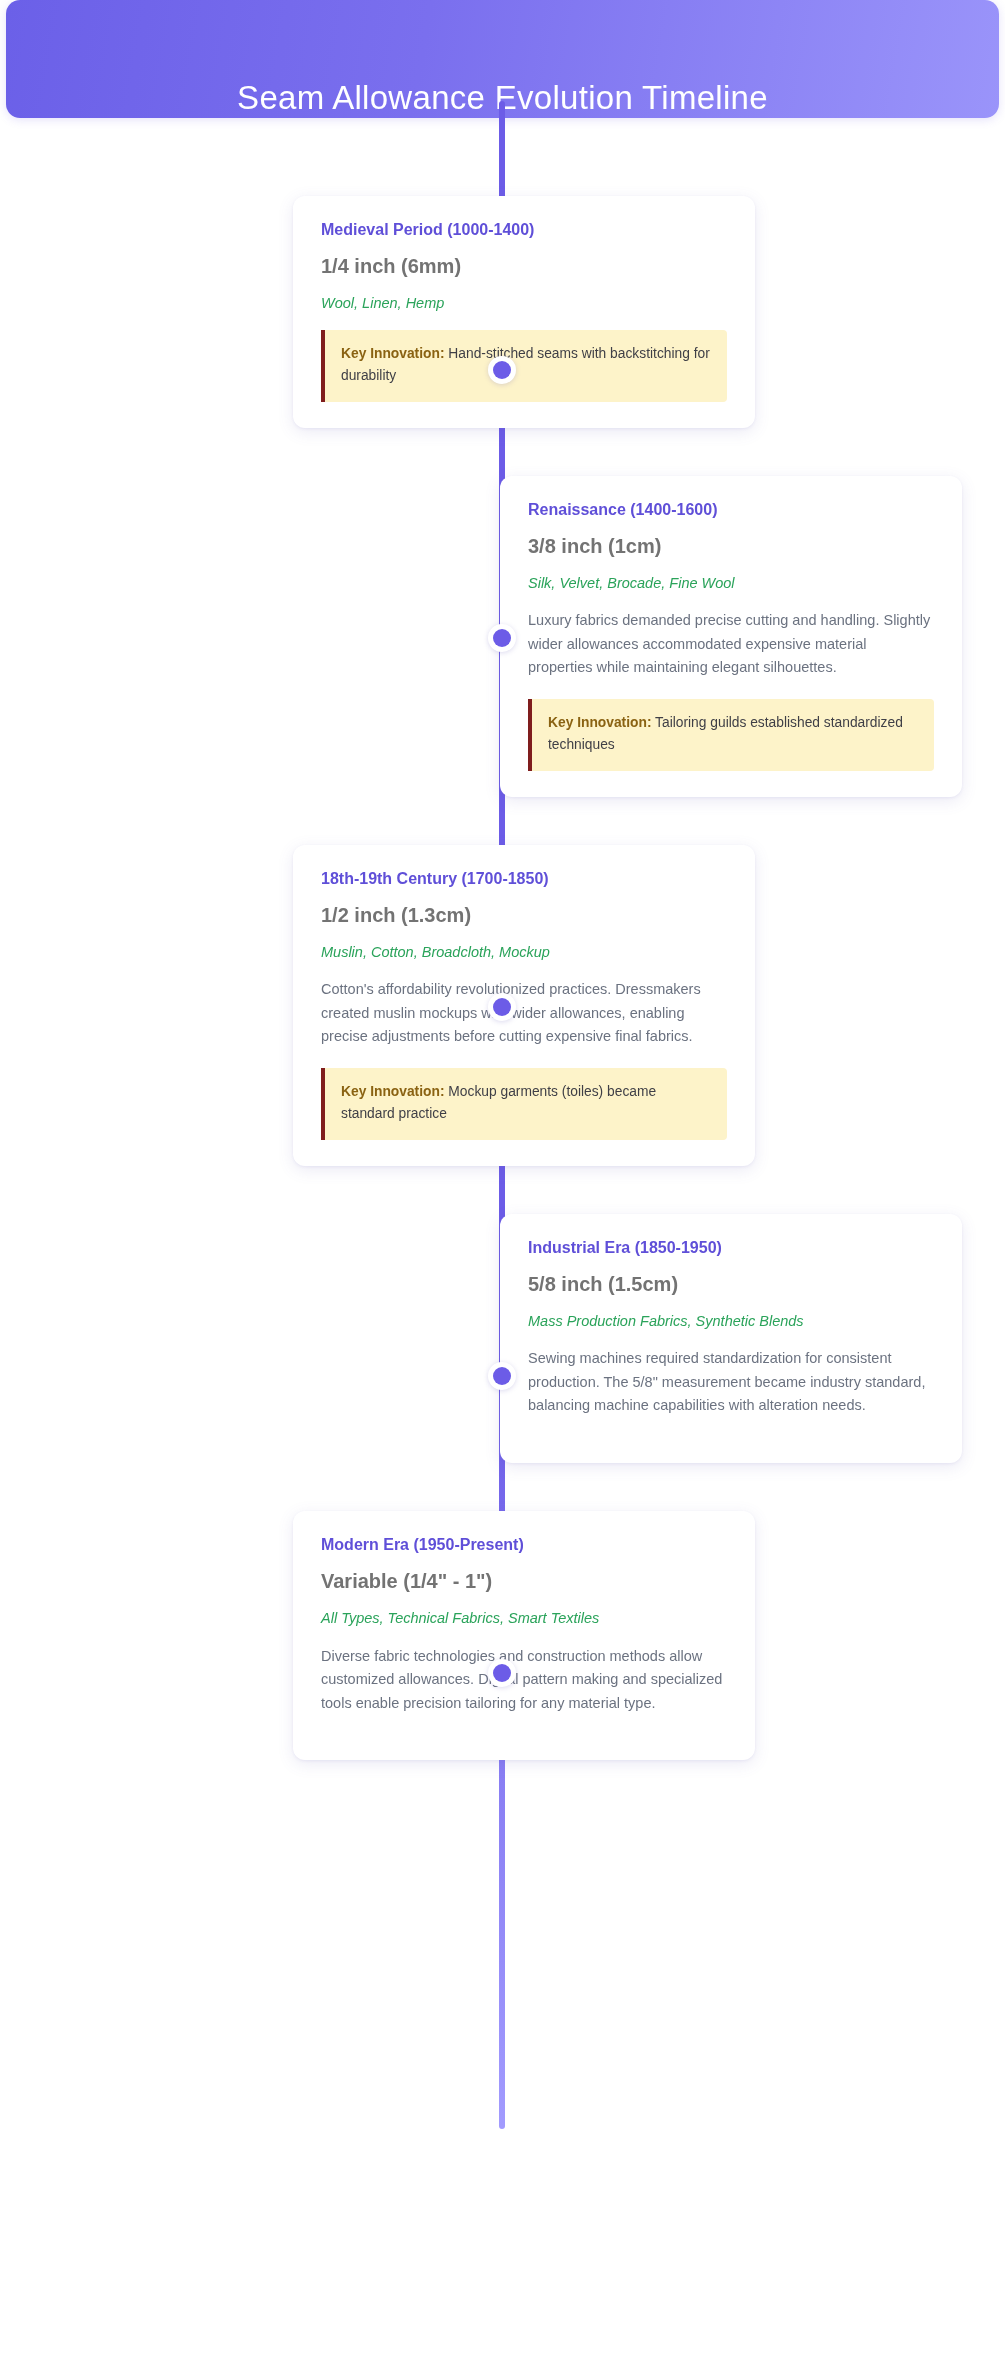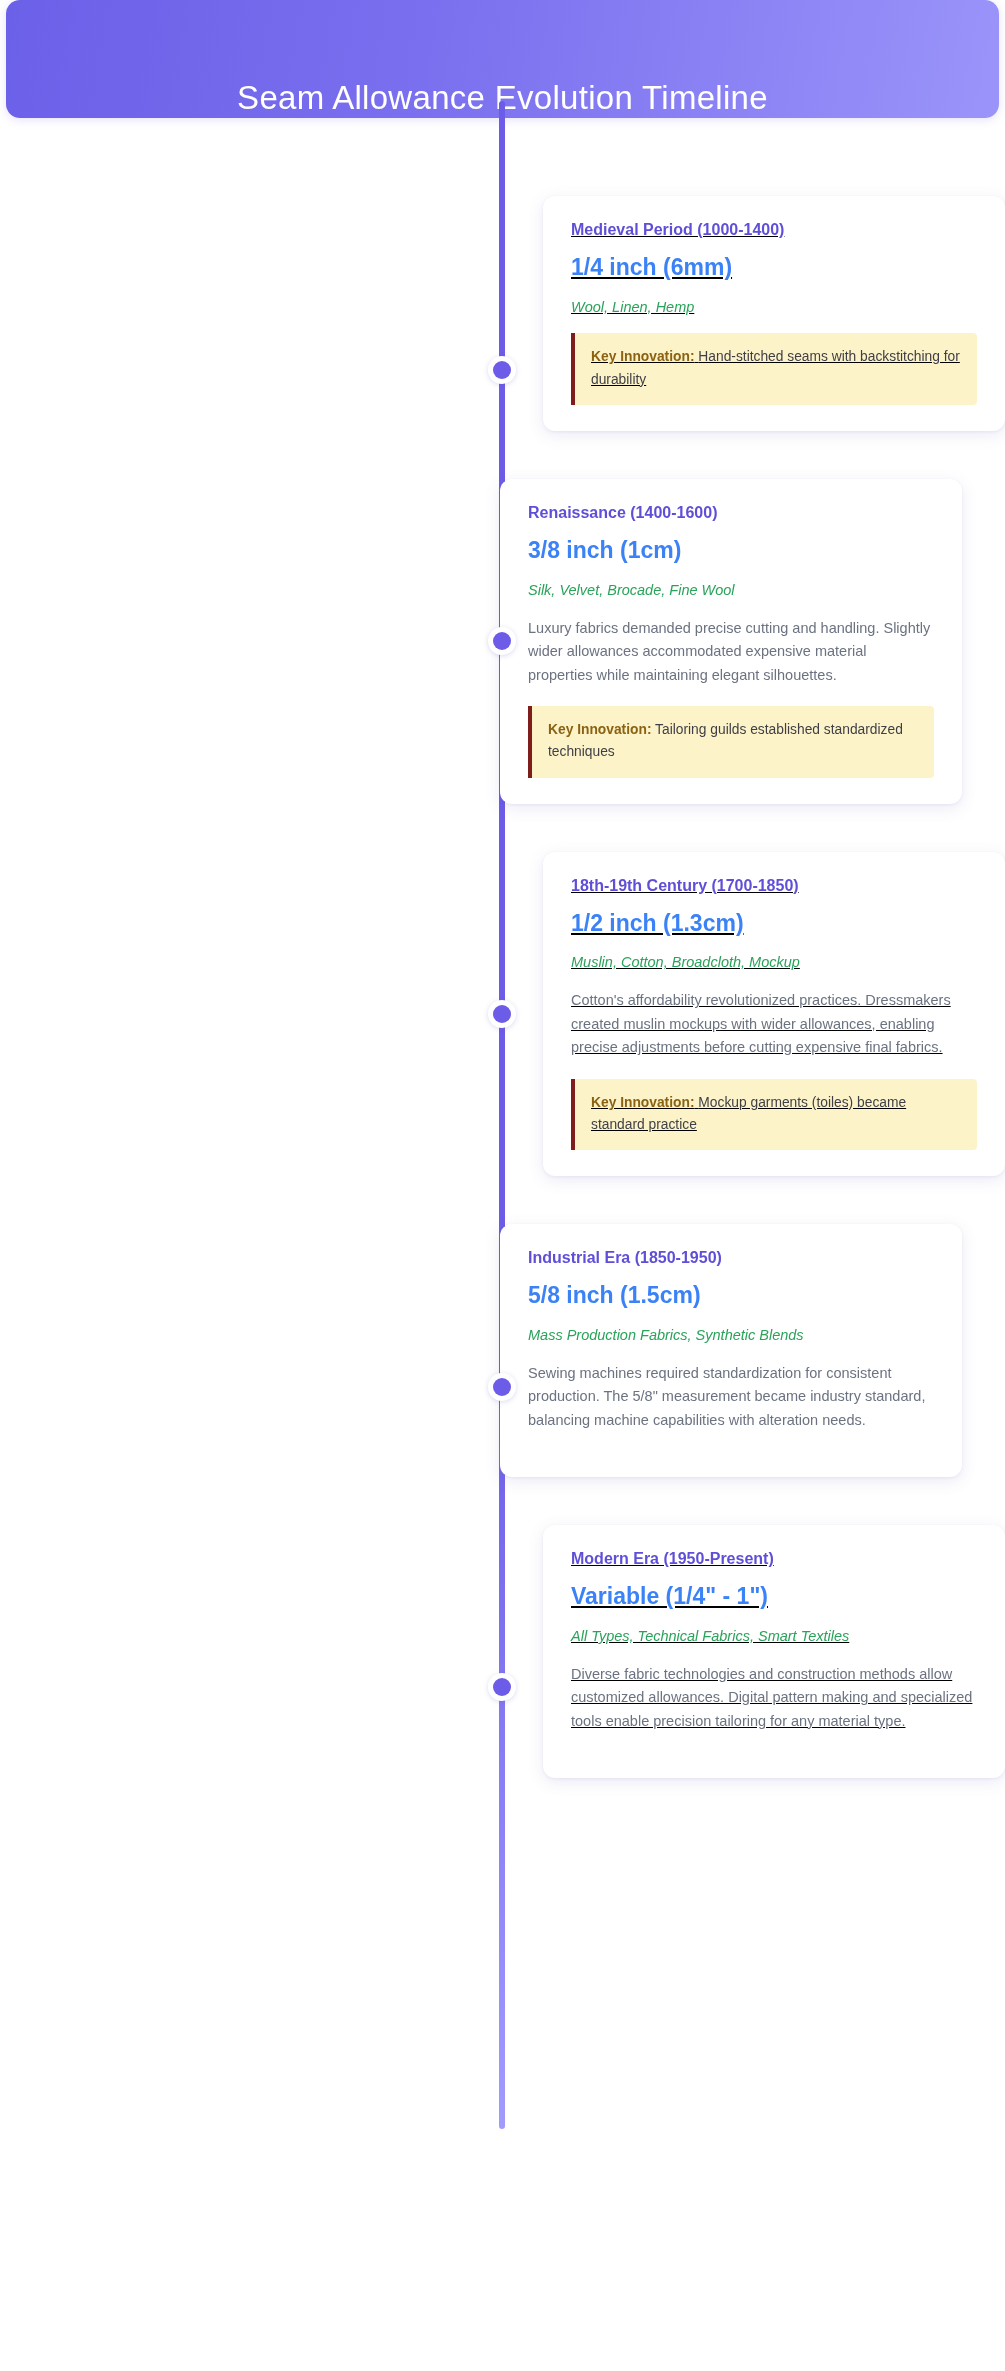--- a/index.html
+++ b/index.html
@@ -72,21 +72,21 @@
     z-index: 2;
     list-style: none;
   }
 
   .timeline-row {
     position: relative;
     display: flex;
     min-height: 200px;
   }
 
-  .timeline-row.left  { justify-content: flex-end; text-decoration: underline; }
+  .timeline-row.left  { justify-content: center; }
   .timeline-row.right { justify-content: flex-end; }
 
   
   .card {
     width: 462px;
     background: #ffffff;
     border-radius: 12px;
     padding: 24px 28px 26px 28px;
     box-shadow: 0 4px 16px rgba(100, 90, 180, 0.13),
                 0 1px 3px rgba(100, 90, 180, 0.09);
@@ -105,22 +105,22 @@
 
   .card-era {
     color: #5f4fd8;
     font-size: 16px;
     font-weight: 700;
     margin-bottom: 14px;
     line-height: 1.25;
   }
 
   .card-allowance {
-    color: #3b82f6;
-    font-size: 23px;
+    color: #737373;
+    font-size: 20px;
     font-weight: 700;
     margin-bottom: 16px;
     line-height: 1.2;
   }
 
   .card-fabrics {
     color: #2aa35a;
     font-size: 14.5px;
     font-style: italic;
     font-weight: 400;

